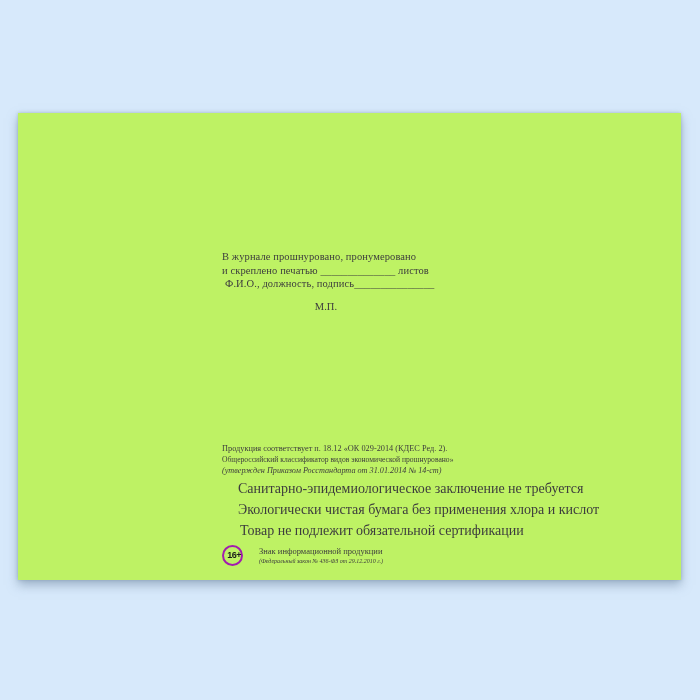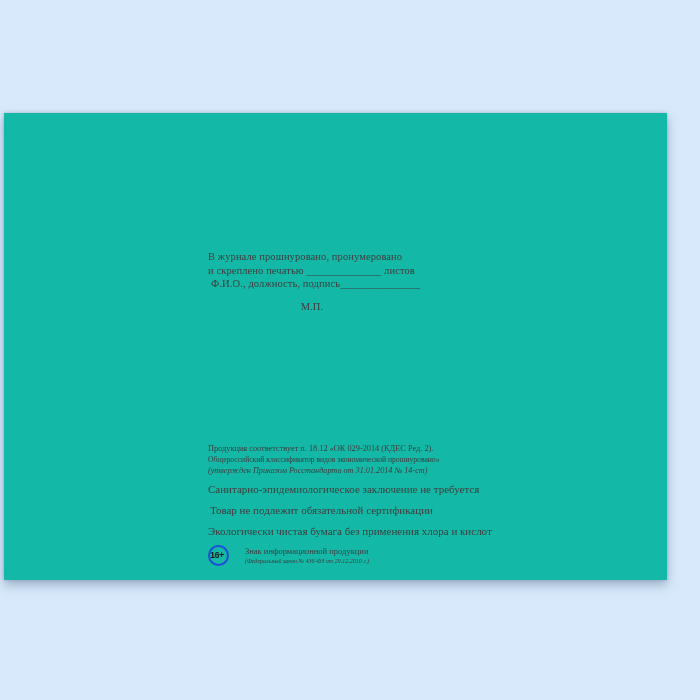--- a/index.html
+++ b/index.html
@@ -9,25 +9,25 @@
   .canvas {
     position: relative;
     width: 700px;
     height: 700px;
     background: #d7e9fb;
     overflow: hidden;
     font-family: "Liberation Serif", "DejaVu Serif", serif;
   }
   .page {
     position: absolute;
-    left: 4px;
+    left: 18px;
     top: 113px;
     width: 663px;
     height: 467px;
-    background: #14b8a6;
+    background: #bef264;
     box-shadow: 0 0 3px rgba(110,135,160,0.45), 0 5px 10px rgba(108,132,158,0.55);
   }
   
   .cert-block {
     position: absolute;
     left: 204px;
     top: 137px;
     width: 211px;
     color: #3d3d3d;
     font-size: 10.5px;
@@ -60,41 +60,42 @@
   .std-line2 {
     font-size: 7.6px;
     line-height: 11px;
   }
   .std-line3 {
     font-size: 8.2px;
     line-height: 11px;
     font-style: italic;
   }
   .claim {
-    font-size: 11px;
+    font-size: 14px;
     line-height: 12px;
+    margin-left: 16px;
   }
   .claim-sanitary { margin-top: 7px; }
   .claim-cert    { margin-top: 9px; padding-left: 2px; }
   .claim-eco     { margin-top: 9px; }
   .badge-row {
     margin-top: 8px;
     display: flex;
     align-items: flex-start;
   }
   .badge {
     width: 17px;
     height: 17px;
-    border: 2px solid #1d4ed8;
+    border: 2px solid #a21caf;
     border-radius: 50%;
     color: #1b1b1b;
     font-size: 9px;
     font-weight: bold;
     line-height: 17px;
-    text-align: left;
+    text-align: right;
     font-family: "Liberation Sans", sans-serif;
     letter-spacing: -0.5px;
     flex: 0 0 auto;
   }
   .badge-text {
     margin-left: 16px;
     padding-top: 2px;
   }
   .badge-label {
     font-size: 8.5px;
@@ -118,22 +119,22 @@
       <div class="cert-line-indent">Ф.И.О., должность, подпись_______________</div>
       <div class="stamp">М.П.</div>
     </div>
 
     <div class="info-block">
       <div class="std-line1">Продукция соответствует п. 18.12 «ОК 029-2014 (КДЕС Ред. 2).</div>
       <div class="std-line2">Общероссийский классификатор видов экономической прошнуровано»</div>
       <div class="std-line3">(утвержден Приказом Росстандарта от 31.01.2014 № 14-ст)</div>
 
       <div class="claim claim-sanitary">Санитарно-эпидемиологическое заключение не требуется</div>
+      <div class="claim claim-eco">Экологически чистая бумага без применения хлора и кислот</div>
       <div class="claim claim-cert">Товар не подлежит обязательной сертификации</div>
-      <div class="claim claim-eco">Экологически чистая бумага без применения хлора и кислот</div>
 
       <div class="badge-row">
         <div class="badge">16+</div>
         <div class="badge-text">
           <div class="badge-label">Знак информационной продукции</div>
           <div class="badge-law">(Федеральный закон № 436-ФЗ от 29.12.2010 г.)</div>
         </div>
       </div>
     </div>
 

